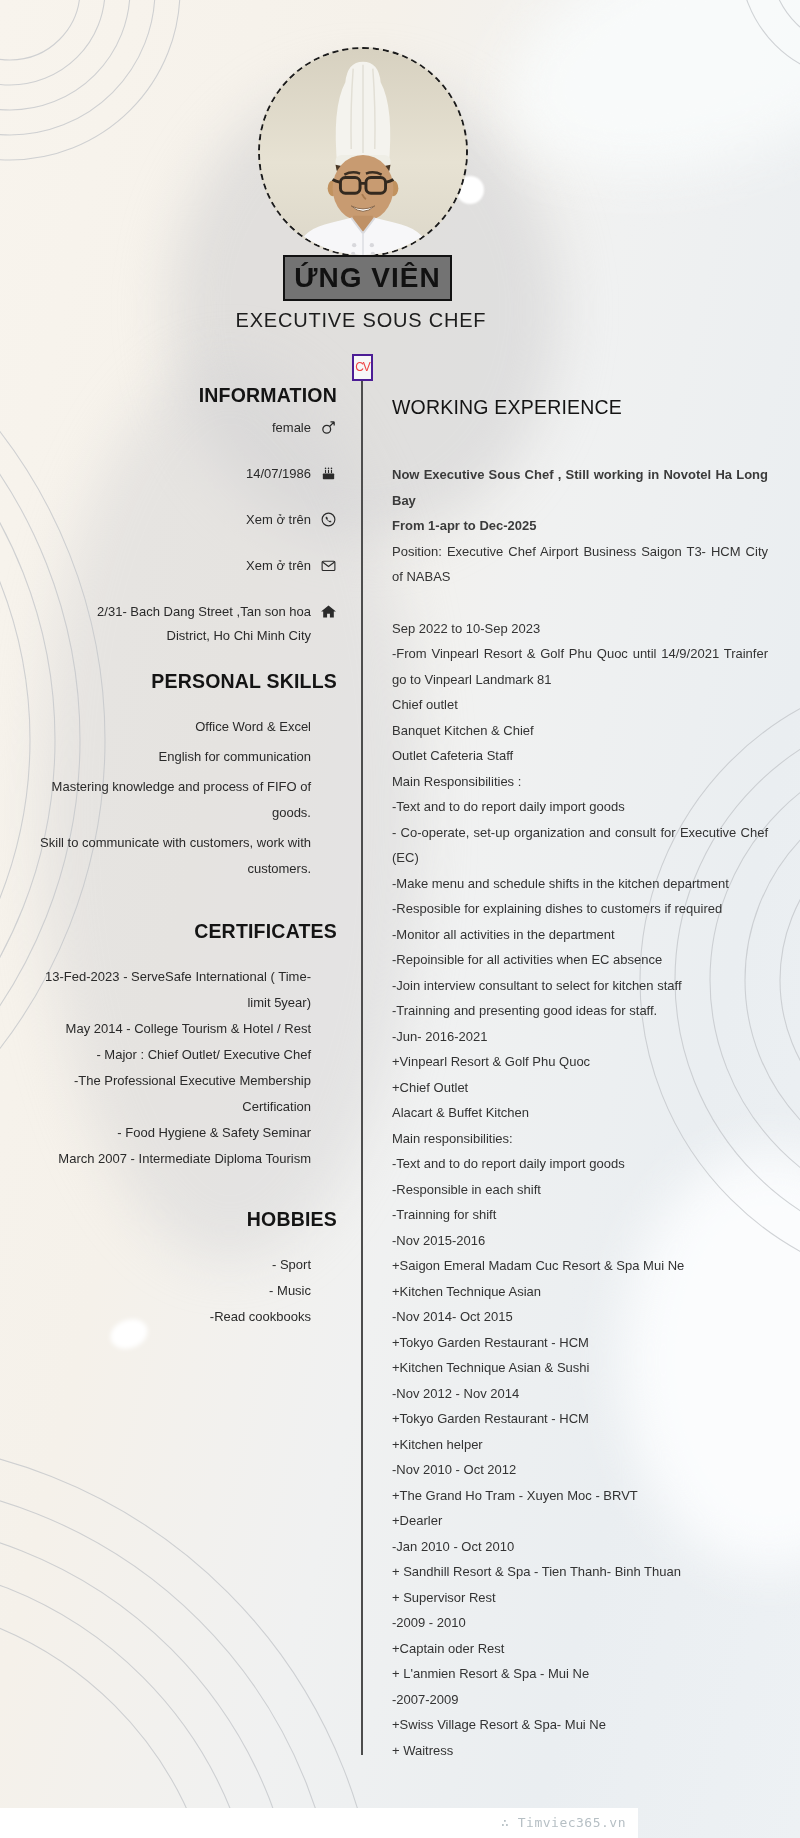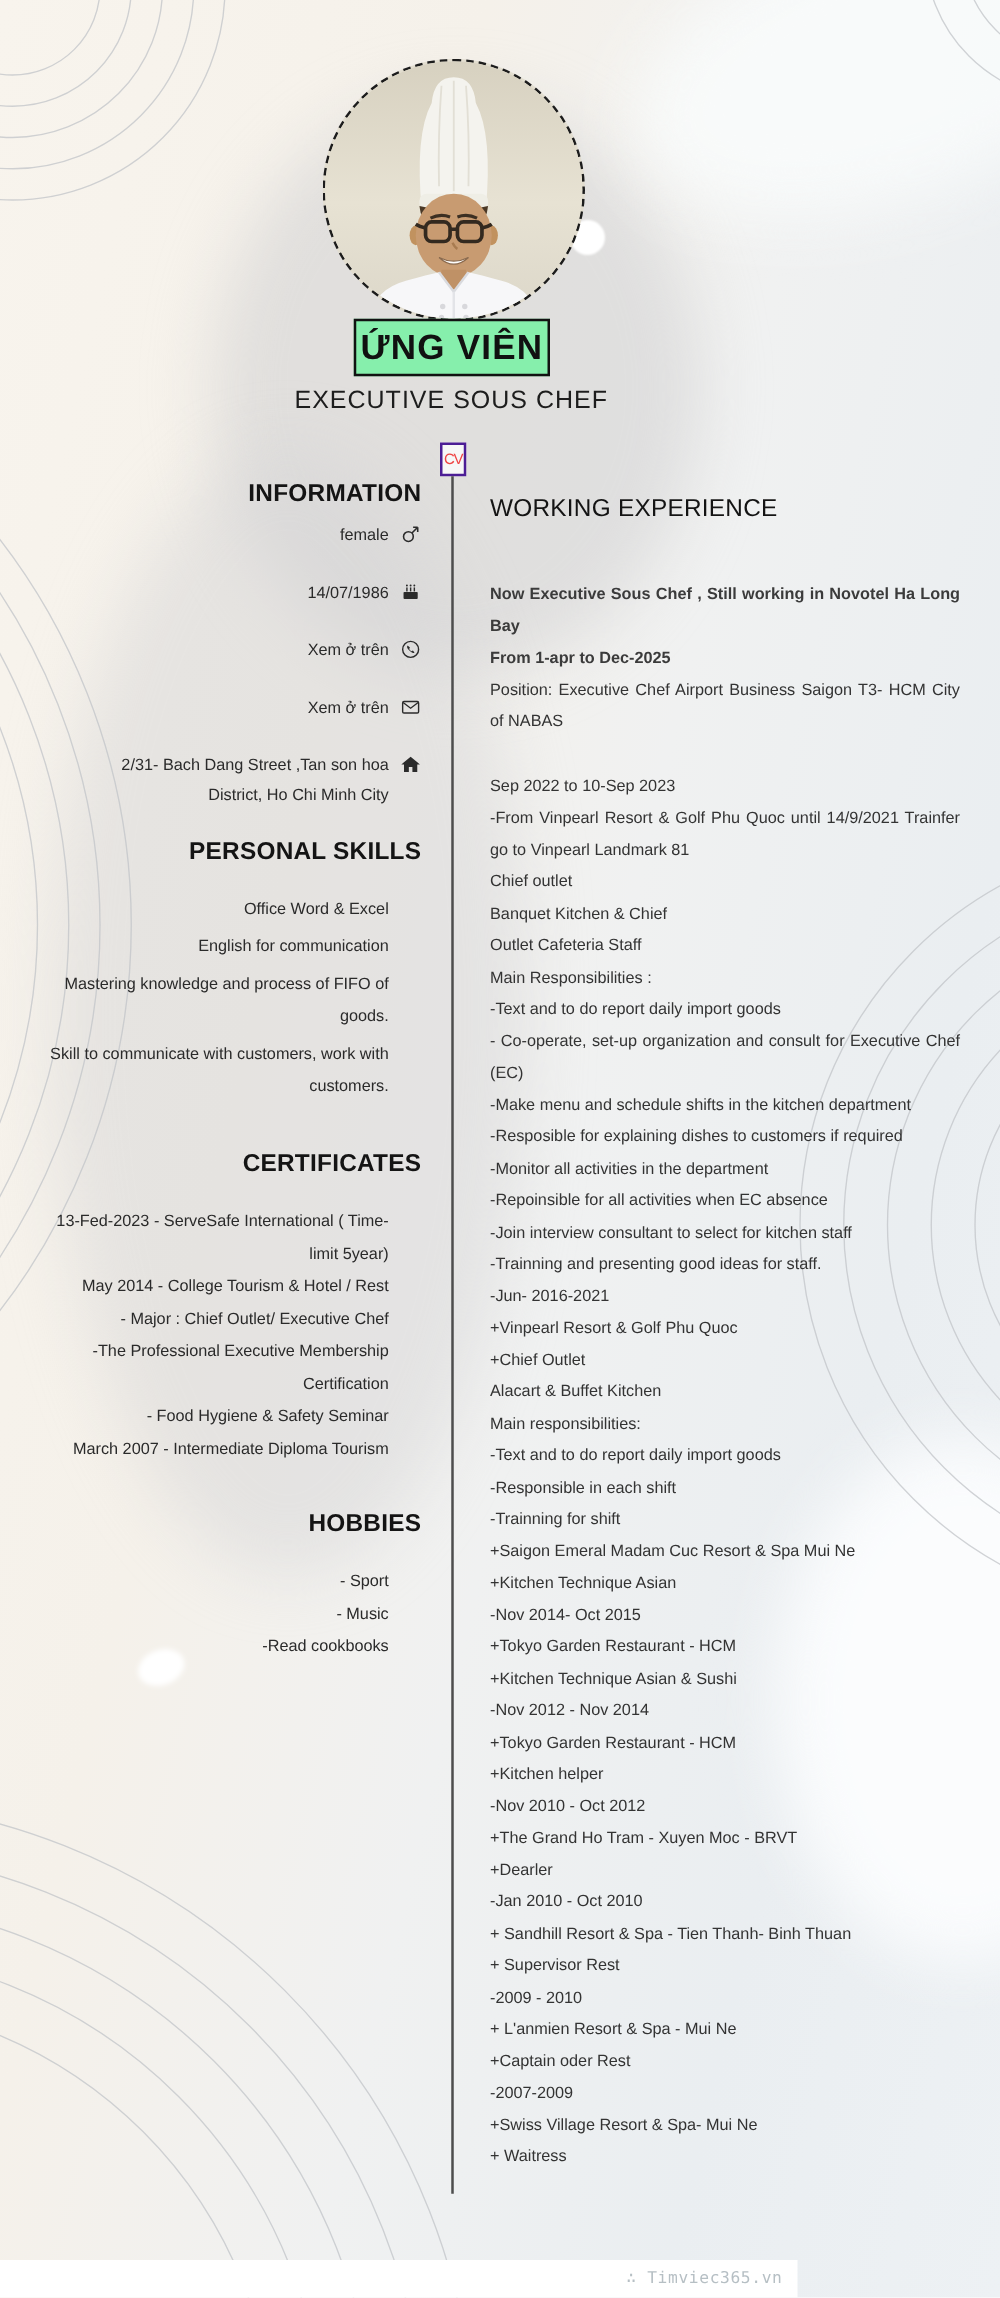--- a/index.html
+++ b/index.html
@@ -14,22 +14,22 @@
   .blob-white-tr{left:500px;top:-60px;width:420px;height:220px;background:rgba(250,252,253,.8);transform:rotate(-18deg);}
   .dot-white-left{position:absolute;left:110px;top:1320px;width:38px;height:28px;background:#fff;border-radius:50%;
                   transform:rotate(-20deg);filter:blur(2px);}
   .dot-white-photo{position:absolute;left:456px;top:176px;width:28px;height:28px;background:#fff;border-radius:50%;filter:blur(1px);}
   .arcs{position:absolute;left:0;top:0;}
 
   .photo-wrap{position:absolute;left:258px;top:47px;width:210px;height:210px;border-radius:50%;
               border:2px dashed #1c1c1c;overflow:hidden;box-sizing:border-box;background:#e2ddcf;}
   .photo-wrap svg{display:block;width:100%;height:100%;}
 
-  .name-box{position:absolute;left:283px;top:255px;width:157px;height:46px;box-sizing:border-box;
-            background:#86efac;border:2px solid #121212;color:#111;
+  .name-box{position:absolute;left:283px;top:255px;width:169px;height:46px;box-sizing:border-box;
+            background:#737373;border:2px solid #121212;color:#111;
             font-size:28px;font-weight:700;letter-spacing:1px;text-align:center;line-height:41px;}
   .subtitle{position:absolute;left:211px;top:309px;width:300px;text-align:center;
             font-size:20px;letter-spacing:.8px;color:#1d1d1d;}
   .cv-badge{position:absolute;left:352px;top:354px;width:21px;height:27px;box-sizing:border-box;
             border:2px solid #4c1d95;background:rgba(255,255,255,.75);color:#ef4444;
             font-size:12px;font-weight:400;text-align:center;line-height:23px;letter-spacing:-1px;}
   .divider{position:absolute;left:361px;top:381px;width:2px;height:1374px;background:#4d4d4d;}
 
   .sidebar{position:absolute;left:30px;top:384px;width:307px;}
   .sidebar h2{margin:0;font-size:19.5px;line-height:22px;font-weight:700;color:#141414;
@@ -294,20 +294,21 @@
       <p class="para">Alacart &amp; Buffet Kitchen</p>
 
       <p class="para">Main responsibilities:</p>
 
       <p class="para">-Text and to do report daily import goods</p>
 
       <p class="para">-Responsible in each shift</p>
 
       <p class="para">-Trainning for shift</p>
 
+      <p class="para">-Nov 2015-2016</p>
 
       <p class="para">+Saigon Emeral Madam Cuc Resort &amp; Spa Mui Ne</p>
 
       <p class="para">+Kitchen Technique Asian</p>
 
       <p class="para">-Nov 2014- Oct 2015</p>
 
       <p class="para">+Tokyo Garden Restaurant - HCM</p>
 
       <p class="para">+Kitchen Technique Asian &amp; Sushi</p>
@@ -325,23 +326,23 @@
       <p class="para">+Dearler</p>
 
       <p class="para">-Jan 2010 - Oct 2010</p>
 
       <p class="para">+ Sandhill Resort &amp; Spa - Tien Thanh- Binh Thuan</p>
 
       <p class="para">+ Supervisor Rest</p>
 
       <p class="para">-2009 - 2010</p>
 
+      <p class="para">+Captain oder Rest</p>
+
       <p class="para">+ L'anmien Resort &amp; Spa - Mui Ne</p>
-
-      <p class="para">+Captain oder Rest</p>
 
       <p class="para">-2007-2009</p>
 
       <p class="para">+Swiss Village Resort &amp; Spa- Mui Ne</p>
 
       <p class="para">+ Waitress</p>
     </div>
 </main>
 
 <footer class="footer">

